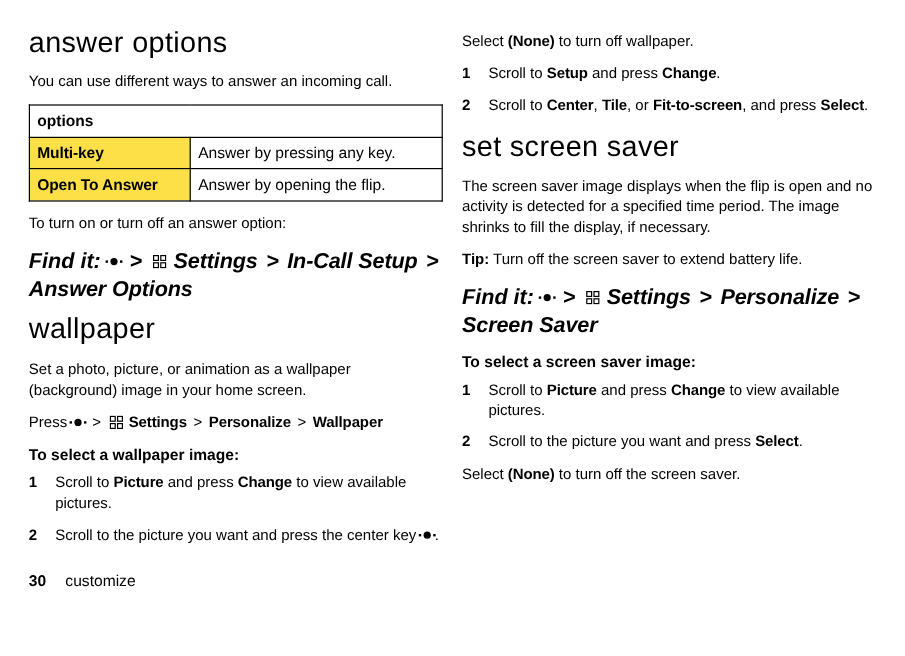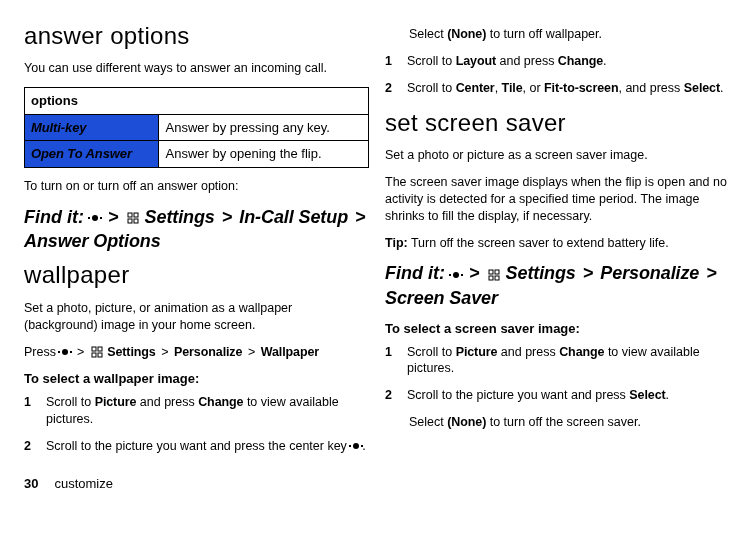--- a/index.html
+++ b/index.html
@@ -40,22 +40,21 @@
     border: 1px solid #000;
     padding: 4px 6px;
     text-align: left;
     font-size: 13px;
   }
   th {
     background: #fff;
     font-weight: bold;
   }
   .shaded {
-    background: #1d4ed8;
-    font-style: italic;
+    background: #fde047;
   }
   .cond {
     font-family: "Arial Narrow", Arial, sans-serif;
     font-stretch: condensed;
     font-weight: bold;
     letter-spacing: -0.1px;
   }
   .findit {
     font-weight: bold;
     font-size: 18px;
@@ -133,21 +132,20 @@
   }
   .settings-icon svg {
     width: 12px;
     height: 12px;
     display: block;
   }
   .gt {
     margin: 0 2px;
   }
   .indent {
-    margin-left: 24px;
   }
 </style>
 </head>
 <body>
 
 <div class="columns">
 
   <div class="col">
 
     <h1>answer options</h1>
@@ -237,34 +235,33 @@
   <div class="col">
 
     <p class="indent">
       <span>Select </span><span class="cond">(None)</span><span> to turn off wallpaper.</span>
     </p>
 
 
     <div class="step">
       <div class="num">1</div>
       <div class="txt">
-        <span>Scroll to </span><span class="cond">Layout</span><span> and press </span><span class="cond">Change</span><span>.</span>
+        <span>Scroll to </span><span class="cond">Setup</span><span> and press </span><span class="cond">Change</span><span>.</span>
       </div>
     </div>
 
     <div class="step">
       <div class="num">2</div>
       <div class="txt">
         <span>Scroll to </span><span class="cond">Center</span><span>, </span><span class="cond">Tile</span><span>, or </span><span class="cond">Fit-to-screen</span><span>, and press </span><span class="cond">Select</span><span>.</span>
       </div>
     </div>
 
     <h1>set screen saver</h1>
 
-    <p>Set a photo or picture as a screen saver image.</p>
 
     <p>The screen saver image displays when the flip is open and no activity is detected for a specified time period. The image shrinks to fill the display, if necessary.</p>
 
     <p class="tip">
       <span class="tip-label">Tip:</span><span> Turn off the screen saver to extend battery life.</span>
     </p>
 
     <div class="findit">
       <span>Find it:</span>
       <span class="key-dot"><span class="tick l"></span><span class="tick r"></span></span>

